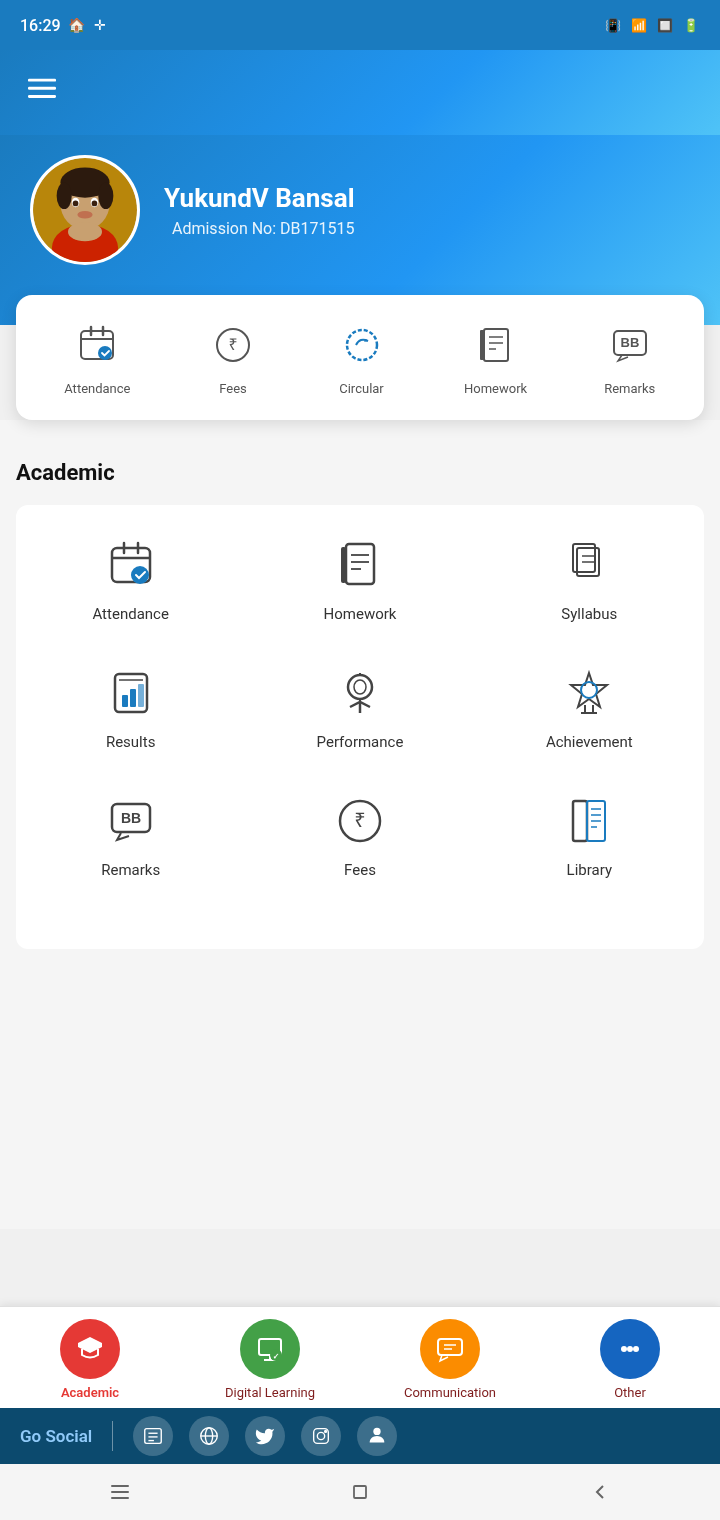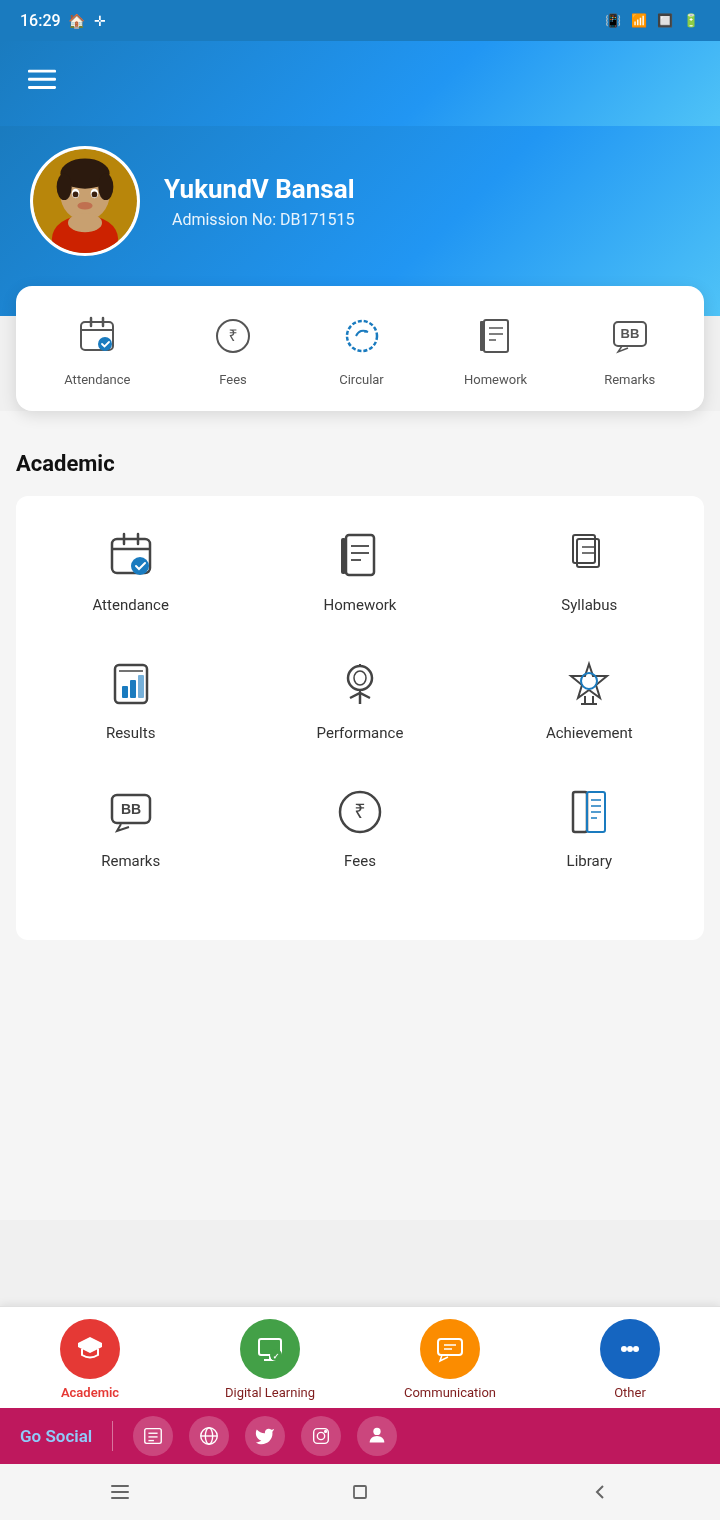--- a/index.html
+++ b/index.html
@@ -8,21 +8,21 @@
       width: 720px;
       min-height: 1520px;
       font-family: 'Roboto', Arial, sans-serif;
       background: #f0f0f0;
       overflow-x: hidden;
     }
 
     
     .status-bar {
       background: #1a7bbf;
-      height: 41px;
+      height: 50px;
       display: flex;
       align-items: center;
       justify-content: space-between;
       padding: 0 20px;
       color: white;
       font-size: 16px;
       font-weight: 500;
     }
     .status-bar-left { display: flex; align-items: center; gap: 8px; }
     .status-bar-right { display: flex; align-items: center; gap: 10px; }
@@ -175,21 +175,21 @@
     .nav-circle.blue { background: #1565c0; }
     .nav-label { font-size: 13px; color: #7f1d1d; }
     .nav-label.active-label { color: #e53935; font-weight: 600; }
 
     
     .go-social-bar {
       position: fixed;
       bottom: 0;
       left: 0;
       width: 720px;
-      background: #be185d;
+      background: #0c4a6e;
       height: 56px;
       display: flex;
       align-items: center;
       padding: 0 20px;
       gap: 20px;
     }
     .go-social-text {
       color: #90caf9;
       font-size: 17px;
       font-weight: 600;

